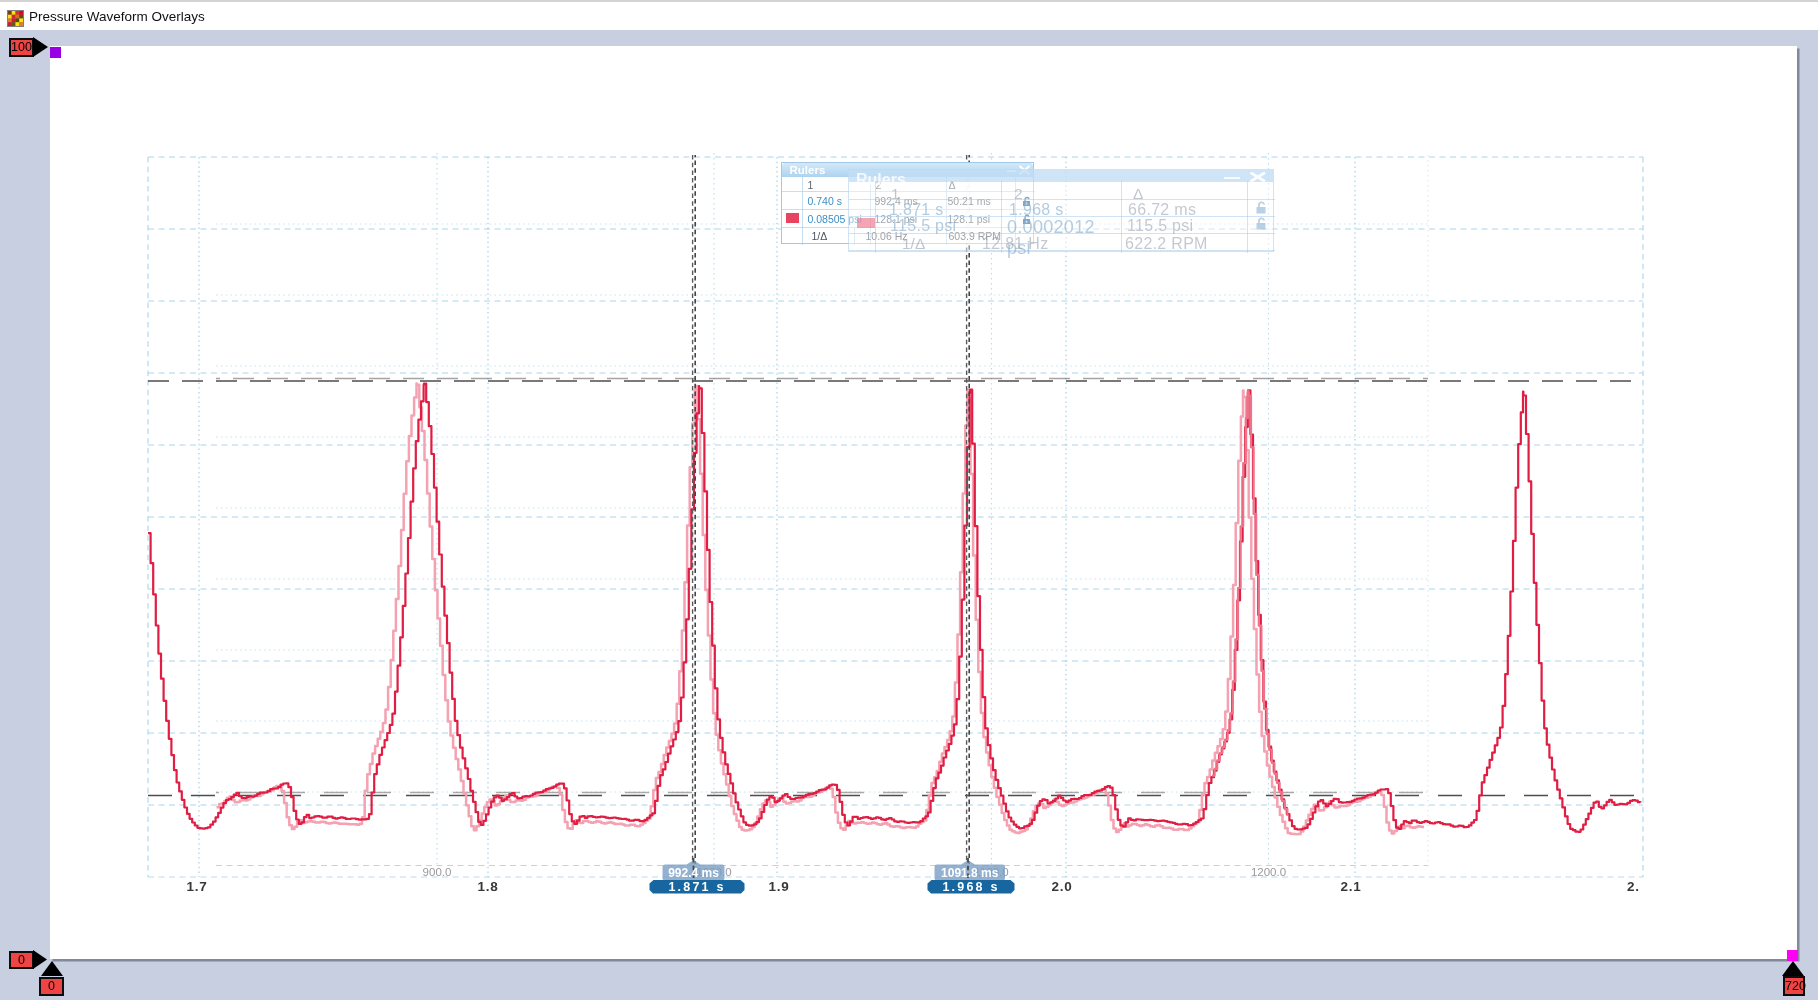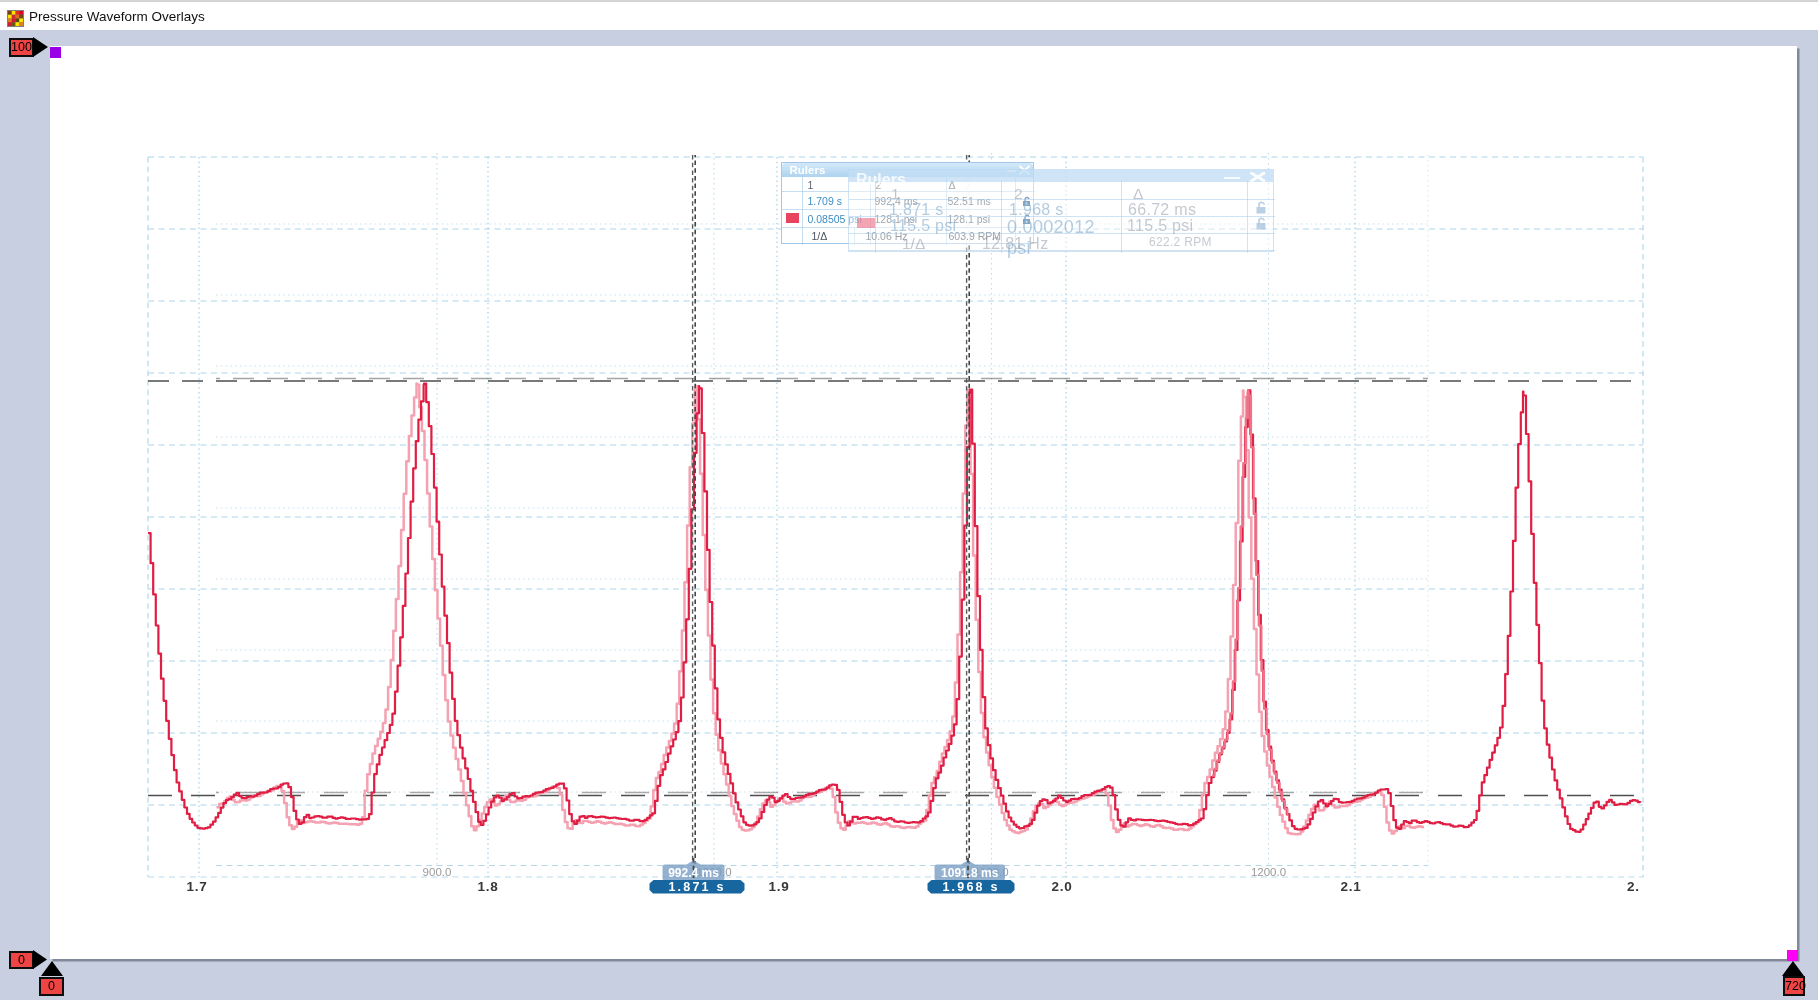--- a/index.html
+++ b/index.html
@@ -115,23 +115,23 @@
 <div class="abs" style="left:20px;top:14px;width:1px;height:68px;background:rgba(160,200,232,0.6)"></div>
 <div class="abs" style="left:88px;top:14px;width:1px;height:68px;background:rgba(160,200,232,0.6)"></div>
 <div class="abs" style="left:164px;top:14px;width:1px;height:68px;background:rgba(160,200,232,0.6)"></div>
 <div class="abs" style="left:233px;top:14px;width:1px;height:68px;background:rgba(160,200,232,0.6)"></div>
 <div class="abs" style="left:0;top:28.5px;width:253px;height:1px;background:rgba(160,200,232,0.6)"></div>
 <div class="abs" style="left:0;top:46.5px;width:253px;height:1px;background:rgba(160,200,232,0.6)"></div>
 <div class="abs" style="left:0;top:64.5px;width:253px;height:1px;background:rgba(160,200,232,0.6)"></div>
 <div class="ce" style="left:26px;top:16px;color:#5a646e">1</div>
 <div class="ce" style="left:94px;top:16px;color:#5a646e">2</div>
 <div class="ce" style="left:167px;top:16px;color:#5a646e">Δ</div>
-<div class="ce" style="left:26px;top:32px;color:#3d8fc4">1.709 s</div>
+<div class="ce" style="left:26px;top:32px;color:#3d8fc4">0.740 s</div>
 <div class="ce" style="left:93px;top:32px;color:#55616b">992.4 ms</div>
-<div class="ce" style="left:166px;top:32px;color:#55616b">52.51 ms</div>
+<div class="ce" style="left:166px;top:32px;color:#55616b">50.21 ms</div>
 <div class="abs" style="left:4px;top:50px;width:13px;height:10px;background:#e8445f"></div>
 <div class="ce" style="left:26px;top:50px;color:#3d8fc4">0.08505 psi</div>
 <div class="ce" style="left:93px;top:50px;color:#55616b">128.1 psi</div>
 <div class="ce" style="left:166px;top:50px;color:#55616b">128.1 psi</div>
 <div class="ce" style="left:30px;top:67px;color:#4a545e">1/Δ</div>
 <div class="ce" style="left:84px;top:67px;color:#4a545e">10.06 Hz</div>
 <div class="ce" style="left:167px;top:67px;color:#4a545e">603.9 RPM</div>
 <div class="abs" style="left:72px;top:64.5px;width:1px;height:17.5px;background:rgba(160,200,232,0.6)"></div>
 <div class="abs" style="left:238px;top:31px"><svg width="13" height="13">
         <path d="M3 6 h7 v5 h-7 z" fill="#1d5f96"></path>
@@ -164,21 +164,21 @@
 <div class="abs" style="left:284px;top:15px;font-size:15.5px;color:rgba(148,157,170,0.58)">Δ</div>
 <div class="abs" style="left:40px;top:31px;font-size:16px;color:rgba(133,172,205,0.62);letter-spacing:0.3px">1.871 s</div>
 <div class="abs" style="left:160px;top:31px;font-size:16px;color:rgba(133,172,205,0.62);letter-spacing:0.3px">1.968 s</div>
 <div class="abs" style="left:279px;top:31px;font-size:16px;color:rgba(148,157,170,0.55);letter-spacing:0.3px">66.72 ms</div>
 <div class="abs" style="left:8px;top:48px;width:18px;height:9.5px;background:rgba(236,105,128,0.6)"></div>
 <div class="abs" style="left:41px;top:47px;font-size:16px;color:rgba(133,172,205,0.62);letter-spacing:0.3px">115.5 psi</div>
 <div class="abs" style="left:158px;top:47px;width:116px;overflow:hidden;font-size:18px;color:rgba(133,172,205,0.62);letter-spacing:0.3px">0.0002012 psi</div>
 <div class="abs" style="left:278px;top:47px;font-size:16px;color:rgba(148,157,170,0.55);letter-spacing:0.3px">115.5 psi</div>
 <div class="abs" style="left:53px;top:65px;font-size:15.5px;color:rgba(148,157,170,0.58)">1/Δ</div>
 <div class="abs" style="left:133px;top:65px;font-size:16px;color:rgba(148,157,170,0.55);letter-spacing:0.3px">12.81 Hz</div>
-<div class="abs" style="left:300px;top:65px;font-size:12px;color:rgba(148,157,170,0.55);letter-spacing:0.3px">622.2 RPM</div>
+<div class="abs" style="left:276px;top:65px;font-size:16px;color:rgba(148,157,170,0.55);letter-spacing:0.3px">622.2 RPM</div>
 <div class="abs" style="left:404px;top:30px"><svg width="16" height="15">
         <path d="M3.5 7 h9 v6.5 h-9 z" fill="rgba(130,170,205,0.55)"></path>
         <path d="M6 7 V5.4 a2.6 2.6 0 0 1 5.2 -0.8" stroke="rgba(130,170,205,0.55)" fill="none" stroke-width="1.7"></path>
       </svg></div>
 <div class="abs" style="left:404px;top:46px"><svg width="16" height="15">
         <path d="M3.5 7 h9 v6.5 h-9 z" fill="rgba(130,170,205,0.55)"></path>
         <path d="M6 7 V5.4 a2.6 2.6 0 0 1 5.2 -0.8" stroke="rgba(130,170,205,0.55)" fill="none" stroke-width="1.7"></path>
       </svg></div>
 </div>
 

